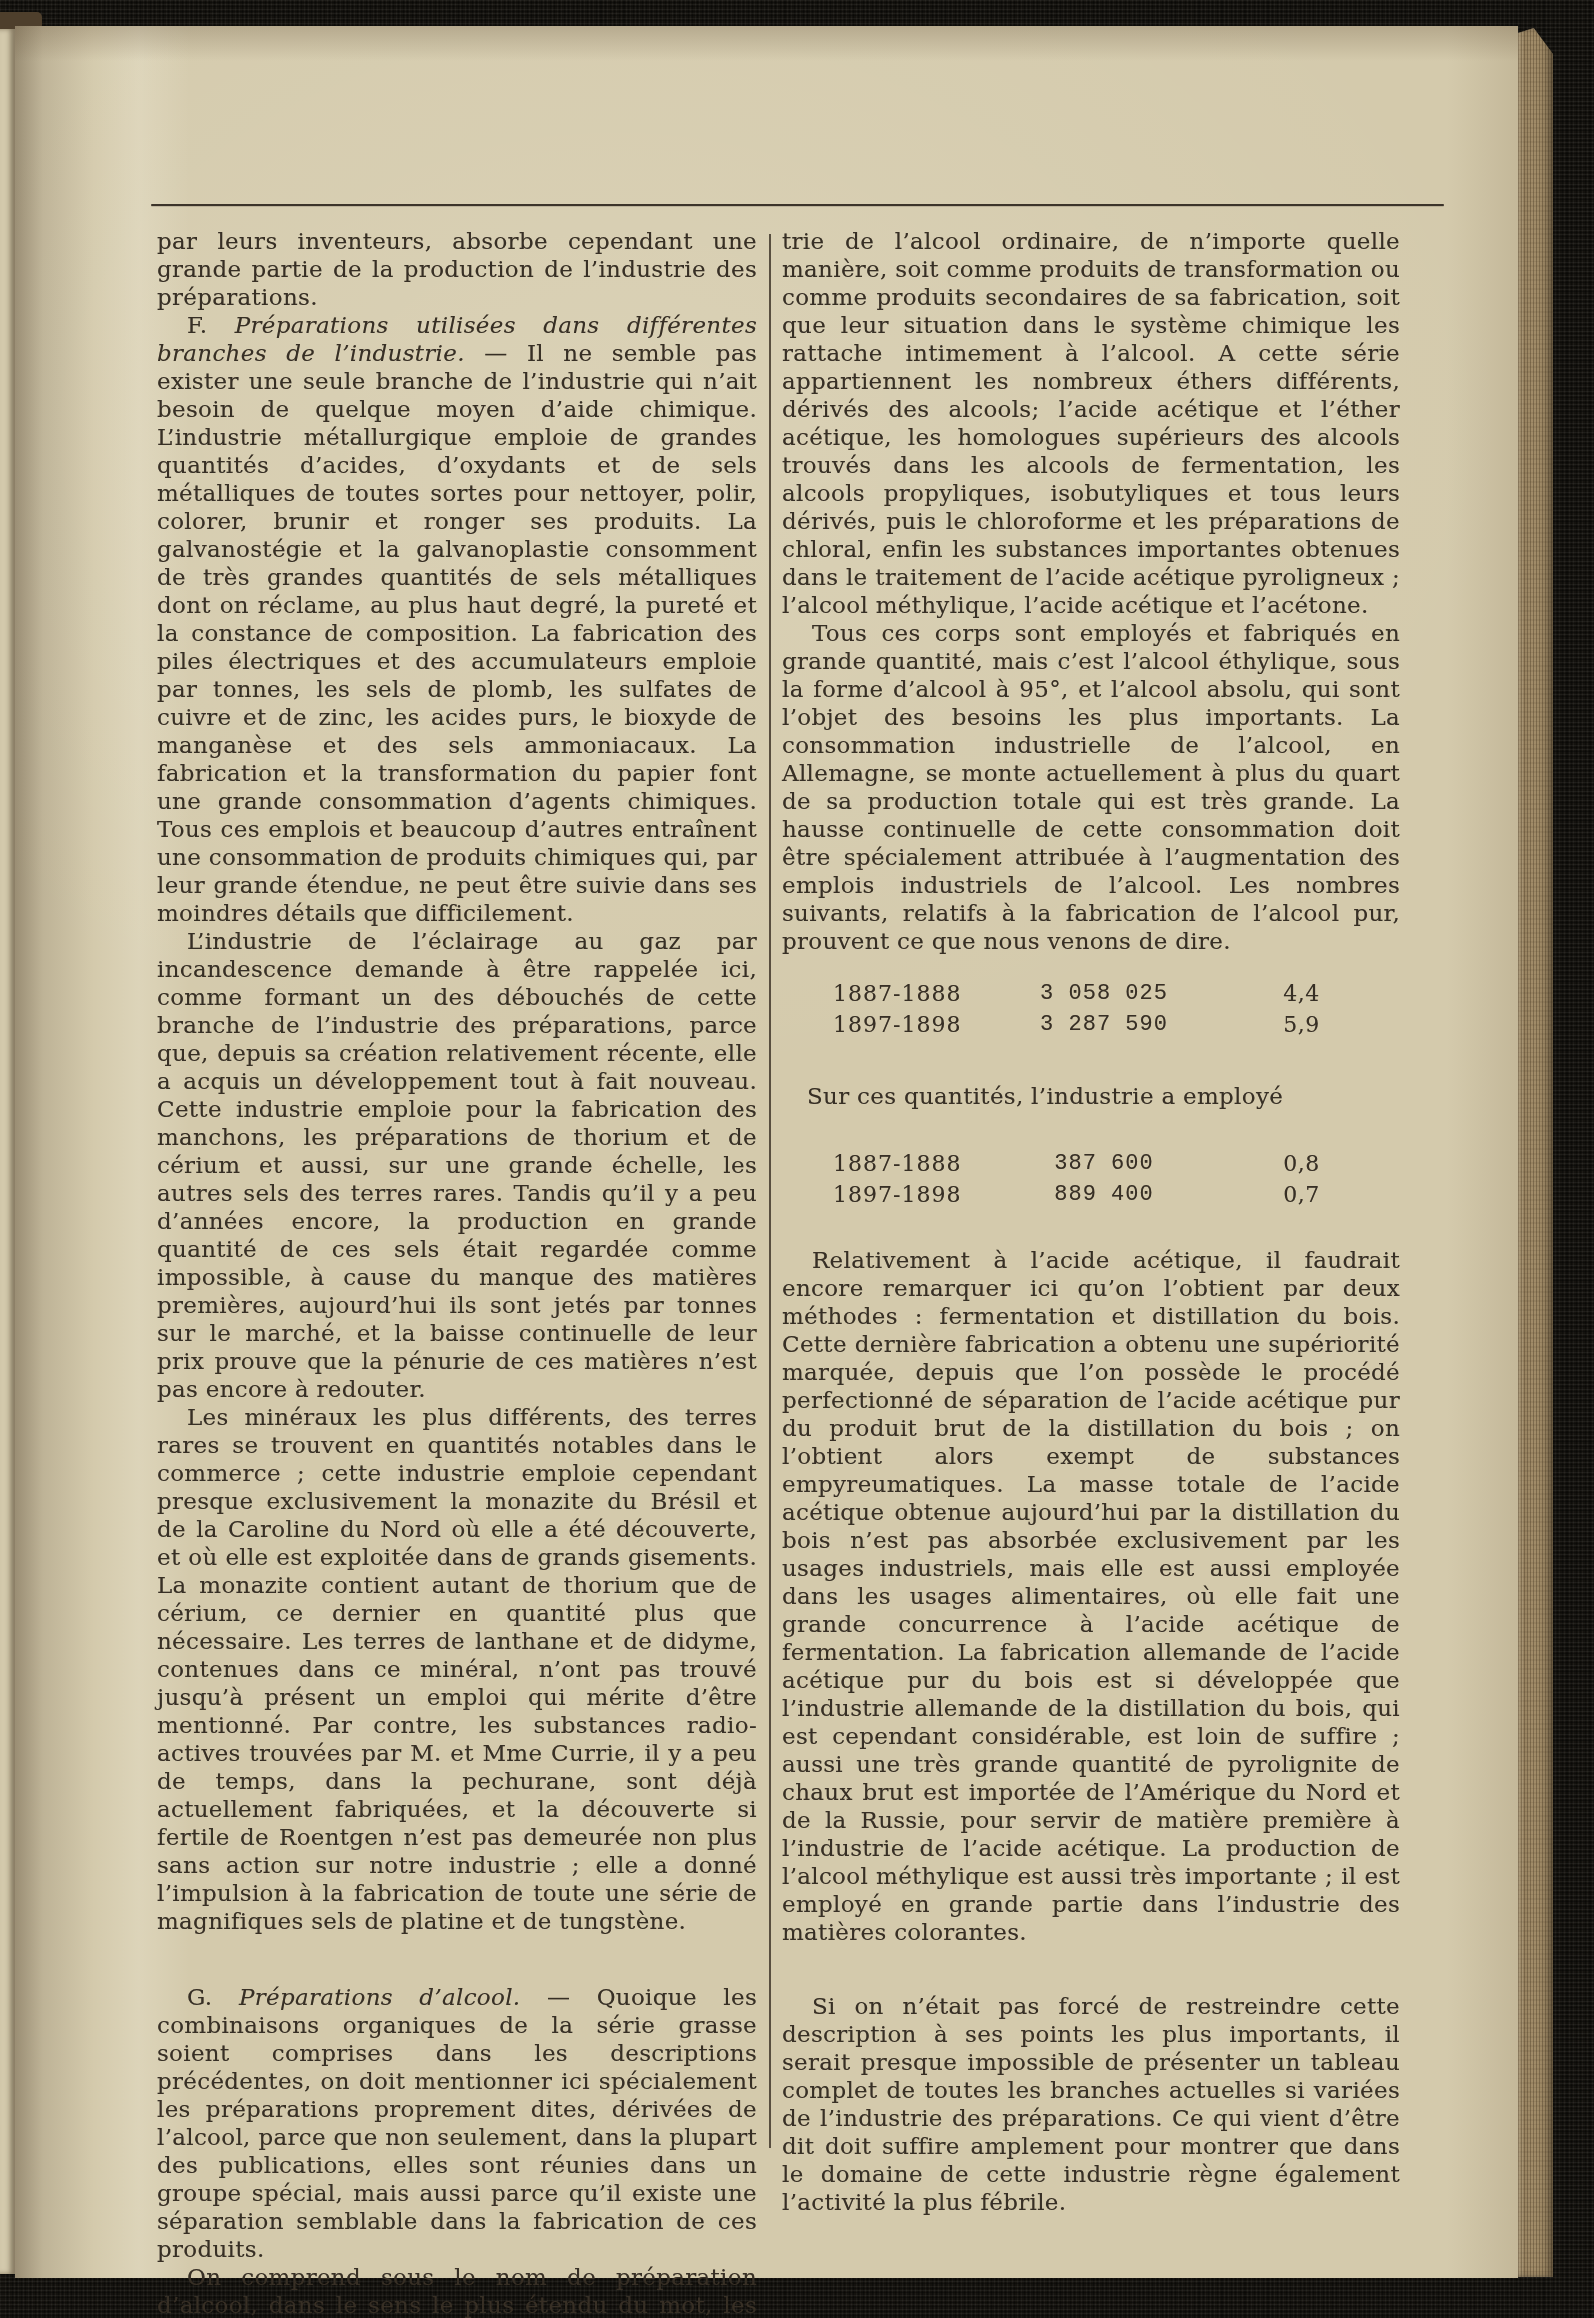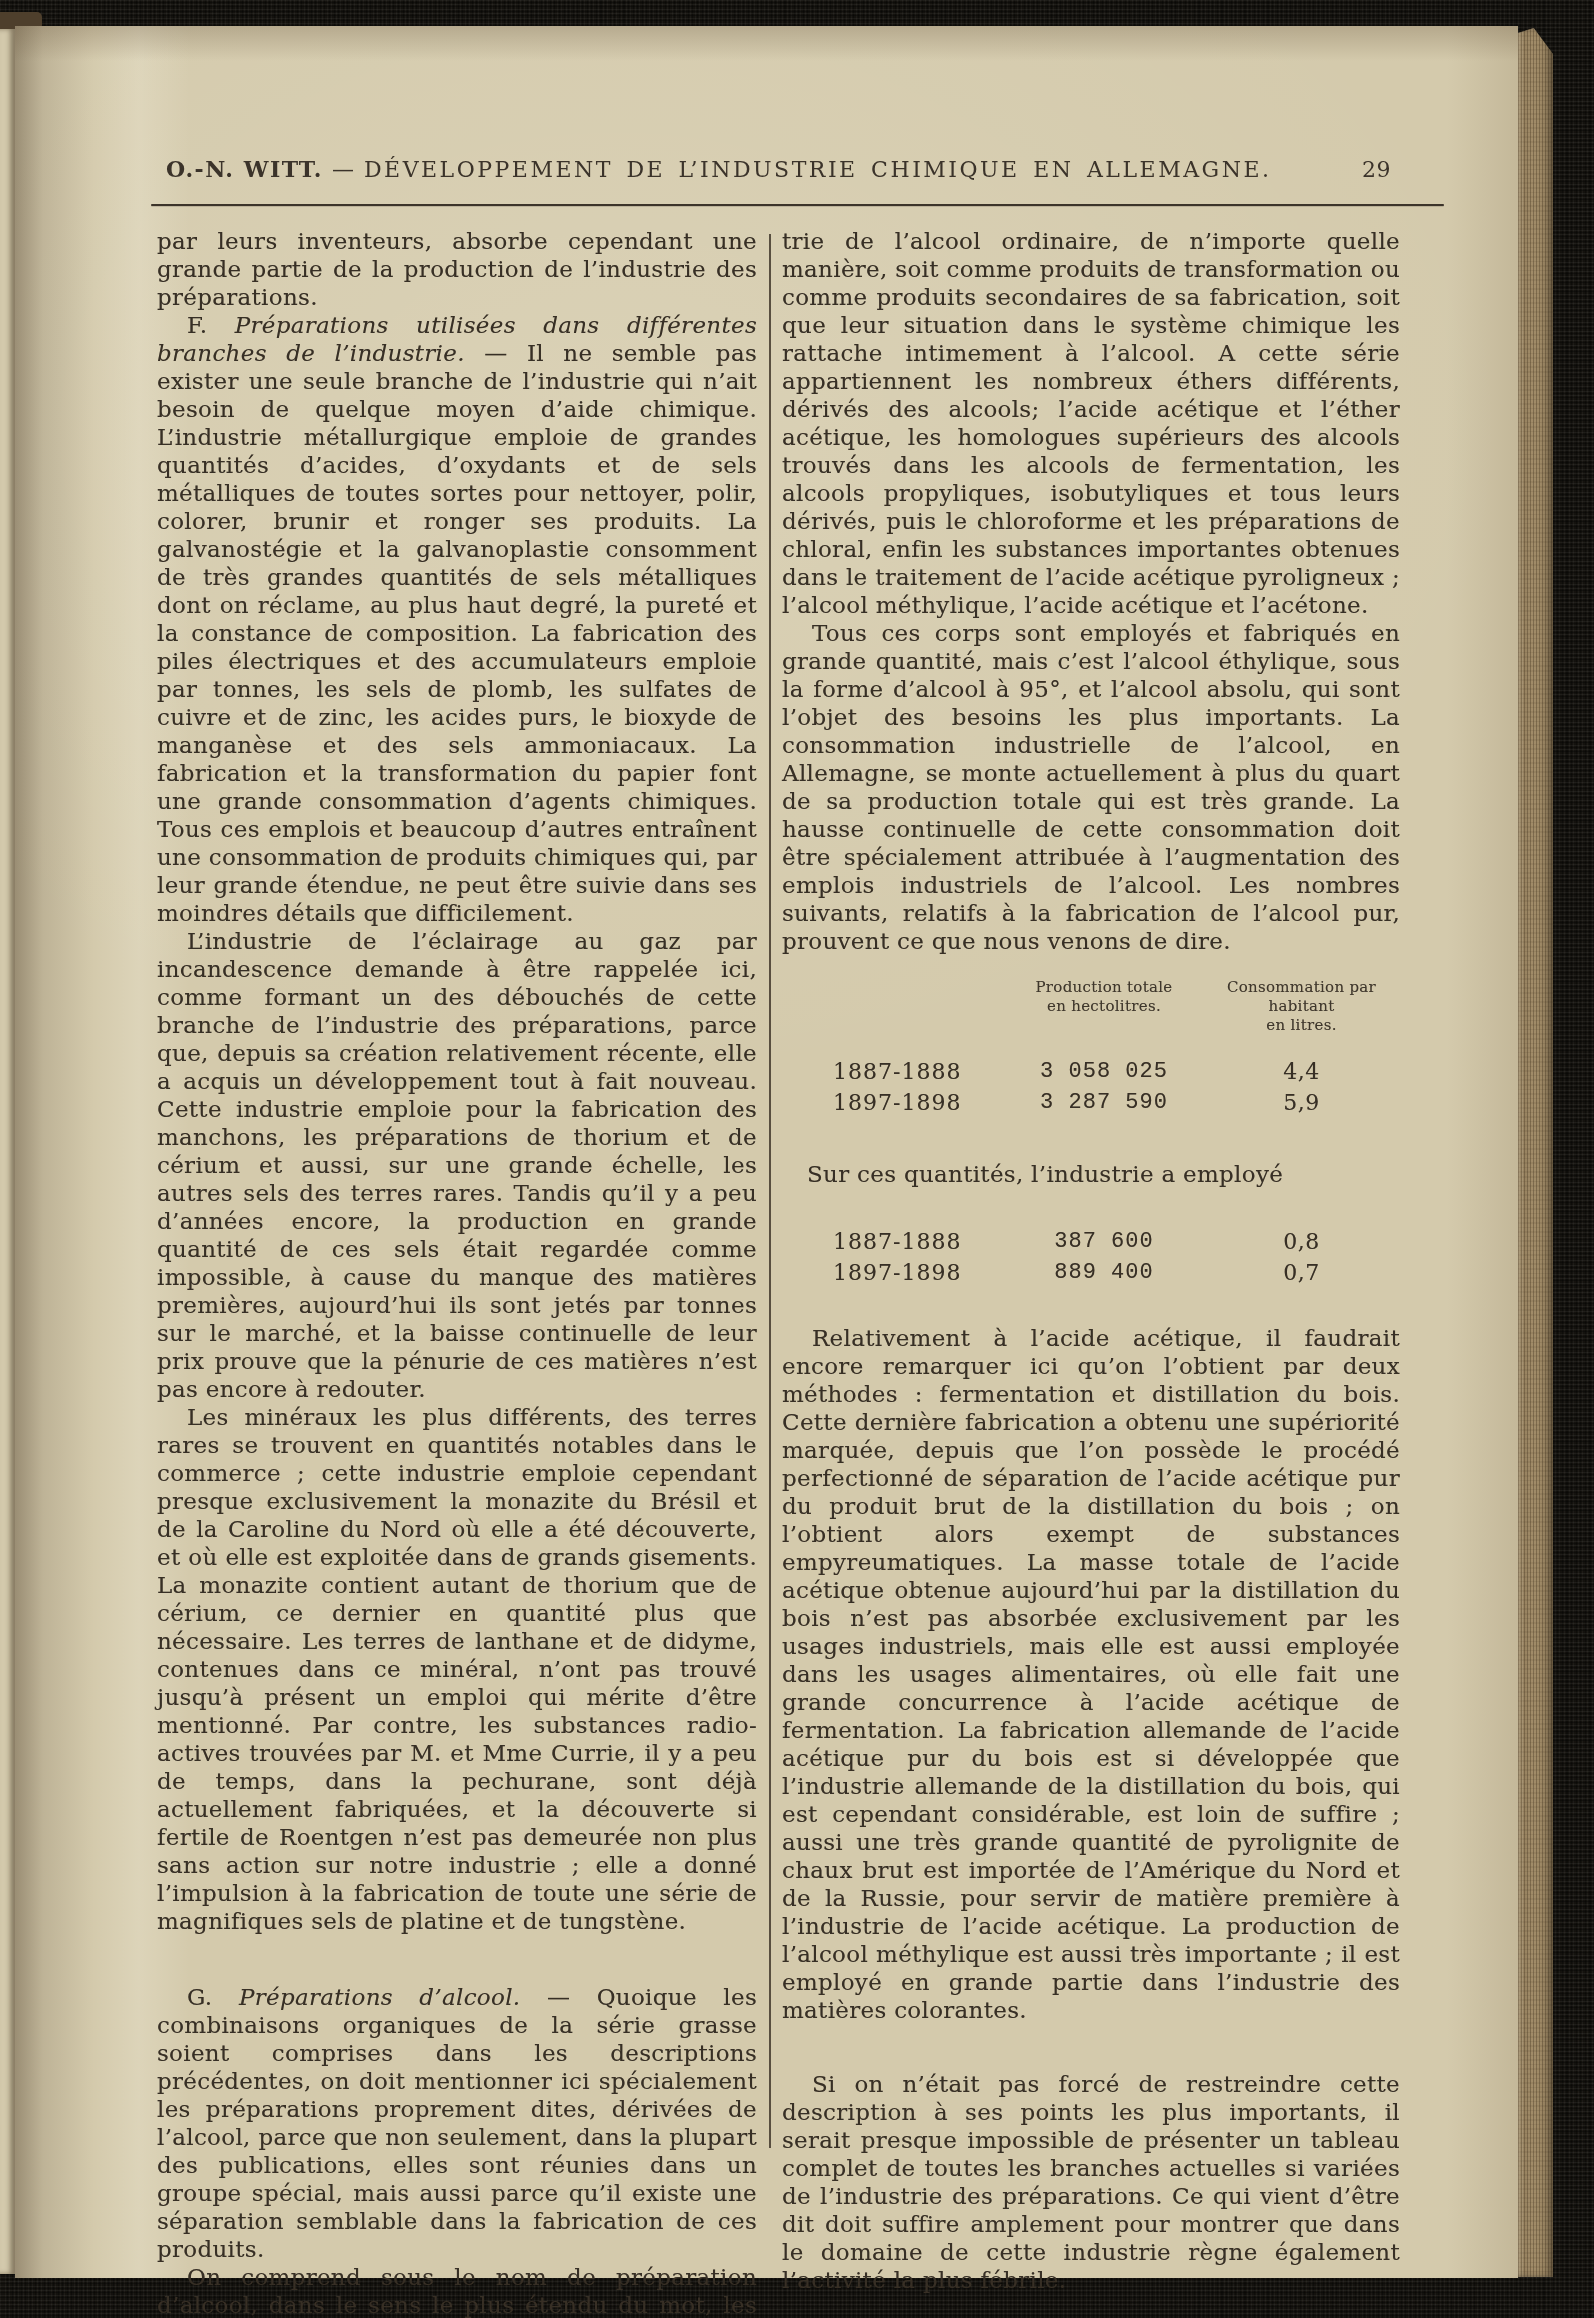--- a/index.html
+++ b/index.html
@@ -91,55 +91,38 @@
   .tbl2 { margin-top:38px; }
 </style>
 </head>
 <body>
 
 <div class="spine-chunk"></div>
 <div class="page-sliver"></div>
 
 <div class="page">
 
-  <div class="running-header">
-    <span>
-      <span class="rh-author">O.-N. WITT.</span><span class="rh-sep">—</span><span class="rh-title">DÉVELOPPEMENT DE L’INDUSTRIE CHIMIQUE EN ALLEMAGNE.</span>
-    </span>
-    <span class="rh-pagenum">29</span>
-  </div>
   <div class="header-rule"></div>
 
   <div class="col col-left">
     <p class="para">par leurs inventeurs, absorbe cependant une grande partie de la production de l’industrie des préparations.</p>
     <p class="para indent gap-sm"><span class="sec-label">F. </span><span class="sec-title">Préparations utilisées dans différentes branches de l’industrie.</span><span> — Il ne semble pas exister une seule branche de l’industrie qui n’ait besoin de quelque moyen d’aide chimique. L’industrie métallurgique emploie de grandes quantités d’acides, d’oxydants et de sels métalliques de toutes sortes pour nettoyer, polir, colorer, brunir et ronger ses produits. La galvanostégie et la galvanoplastie consomment de très grandes quantités de sels métalliques dont on réclame, au plus haut degré, la pureté et la constance de composition. La fabrication des piles électriques et des accumulateurs emploie par tonnes, les sels de plomb, les sulfates de cuivre et de zinc, les acides purs, le bioxyde de manganèse et des sels ammoniacaux. La fabrication et la transformation du papier font une grande consommation d’agents chimiques. Tous ces emplois et beaucoup d’autres entraînent une consommation de produits chimiques qui, par leur grande étendue, ne peut être suivie dans ses moindres détails que difficilement.</span></p>
     <p class="para indent">L’industrie de l’éclairage au gaz par incandescence demande à être rappelée ici, comme formant un des débouchés de cette branche de l’industrie des préparations, parce que, depuis sa création relativement récente, elle a acquis un développement tout à fait nouveau. Cette industrie emploie pour la fabrication des manchons, les préparations de thorium et de cérium et aussi, sur une grande échelle, les autres sels des terres rares. Tandis qu’il y a peu d’années encore, la production en grande quantité de ces sels était regardée comme impossible, à cause du manque des matières premières, aujourd’hui ils sont jetés par tonnes sur le marché, et la baisse continuelle de leur prix prouve que la pénurie de ces matières n’est pas encore à redouter.</p>
     <p class="para indent">Les minéraux les plus différents, des terres rares se trouvent en quantités notables dans le commerce ; cette industrie emploie cependant presque exclusivement la monazite du Brésil et de la Caroline du Nord où elle a été découverte, et où elle est exploitée dans de grands gisements. La monazite contient autant de thorium que de cérium, ce dernier en quantité plus que nécessaire. Les terres de lanthane et de didyme, contenues dans ce minéral, n’ont pas trouvé jusqu’à présent un emploi qui mérite d’être mentionné. Par contre, les substances radio-actives trouvées par M. et Mme Currie, il y a peu de temps, dans la pechurane, sont déjà actuellement fabriquées, et la découverte si fertile de Roentgen n’est pas demeurée non plus sans action sur notre industrie ; elle a donné l’impulsion à la fabrication de toute une série de magnifiques sels de platine et de tungstène.</p>
     <p class="para indent gap-md"><span class="sec-label">G. </span><span class="sec-title">Préparations d’alcool.</span><span> — Quoique les combinaisons organiques de la série grasse soient comprises dans les descriptions précédentes, on doit mentionner ici spécialement les préparations proprement dites, dérivées de l’alcool, parce que non seulement, dans la plupart des publications, elles sont réunies dans un groupe spécial, mais aussi parce qu’il existe une séparation semblable dans la fabrication de ces produits.</span></p>
     <p class="para indent">On comprend sous le nom de préparation d’alcool, dans le sens le plus étendu du mot, les produits de l’industrie chimique qui peuvent être reliés à l’indus-</p>
   </div>
 
   <div class="col-rule"></div>
 
   <div class="col col-right">
     <p class="para">trie de l’alcool ordinaire, de n’importe quelle manière, soit comme produits de transformation ou comme produits secondaires de sa fabrication, soit que leur situation dans le système chimique les rattache intimement à l’alcool. A cette série appartiennent les nombreux éthers différents, dérivés des alcools; l’acide acétique et l’éther acétique, les homologues supérieurs des alcools trouvés dans les alcools de fermentation, les alcools propyliques, isobutyliques et tous leurs dérivés, puis le chloroforme et les préparations de chloral, enfin les substances importantes obtenues dans le traitement de l’acide acétique pyroligneux ; l’alcool méthylique, l’acide acétique et l’acétone.</p>
     <p class="para indent">Tous ces corps sont employés et fabriqués en grande quantité, mais c’est l’alcool éthylique, sous la forme d’alcool à 95°, et l’alcool absolu, qui sont l’objet des besoins les plus importants. La consommation industrielle de l’alcool, en Allemagne, se monte actuellement à plus du quart de sa production totale qui est très grande. La hausse continuelle de cette consommation doit être spécialement attribuée à l’augmentation des emplois industriels de l’alcool. Les nombres suivants, relatifs à la fabrication de l’alcool pur, prouvent ce que nous venons de dire.</p>
 
     <div class="tbl">
-      <div class="tbl-head">
-        <div></div>
-        <div>
-          <div>Production totale</div>
-          <div>en hectolitres.</div>
-        </div>
-        <div>
-          <div>Consommation par habitant</div>
-          <div>en litres.</div>
-        </div>
-      </div>
       <div class="tbl-rows">
         <div class="tbl-row">
           <div class="td-year">1887-1888</div>
           <div class="td-num">3 058 025</div>
           <div class="td-cons">4,4</div>
         </div>
         <div class="tbl-row">
           <div class="td-year">1897-1898</div>
           <div class="td-num">3 287 590</div>
           <div class="td-cons">5,9</div>

